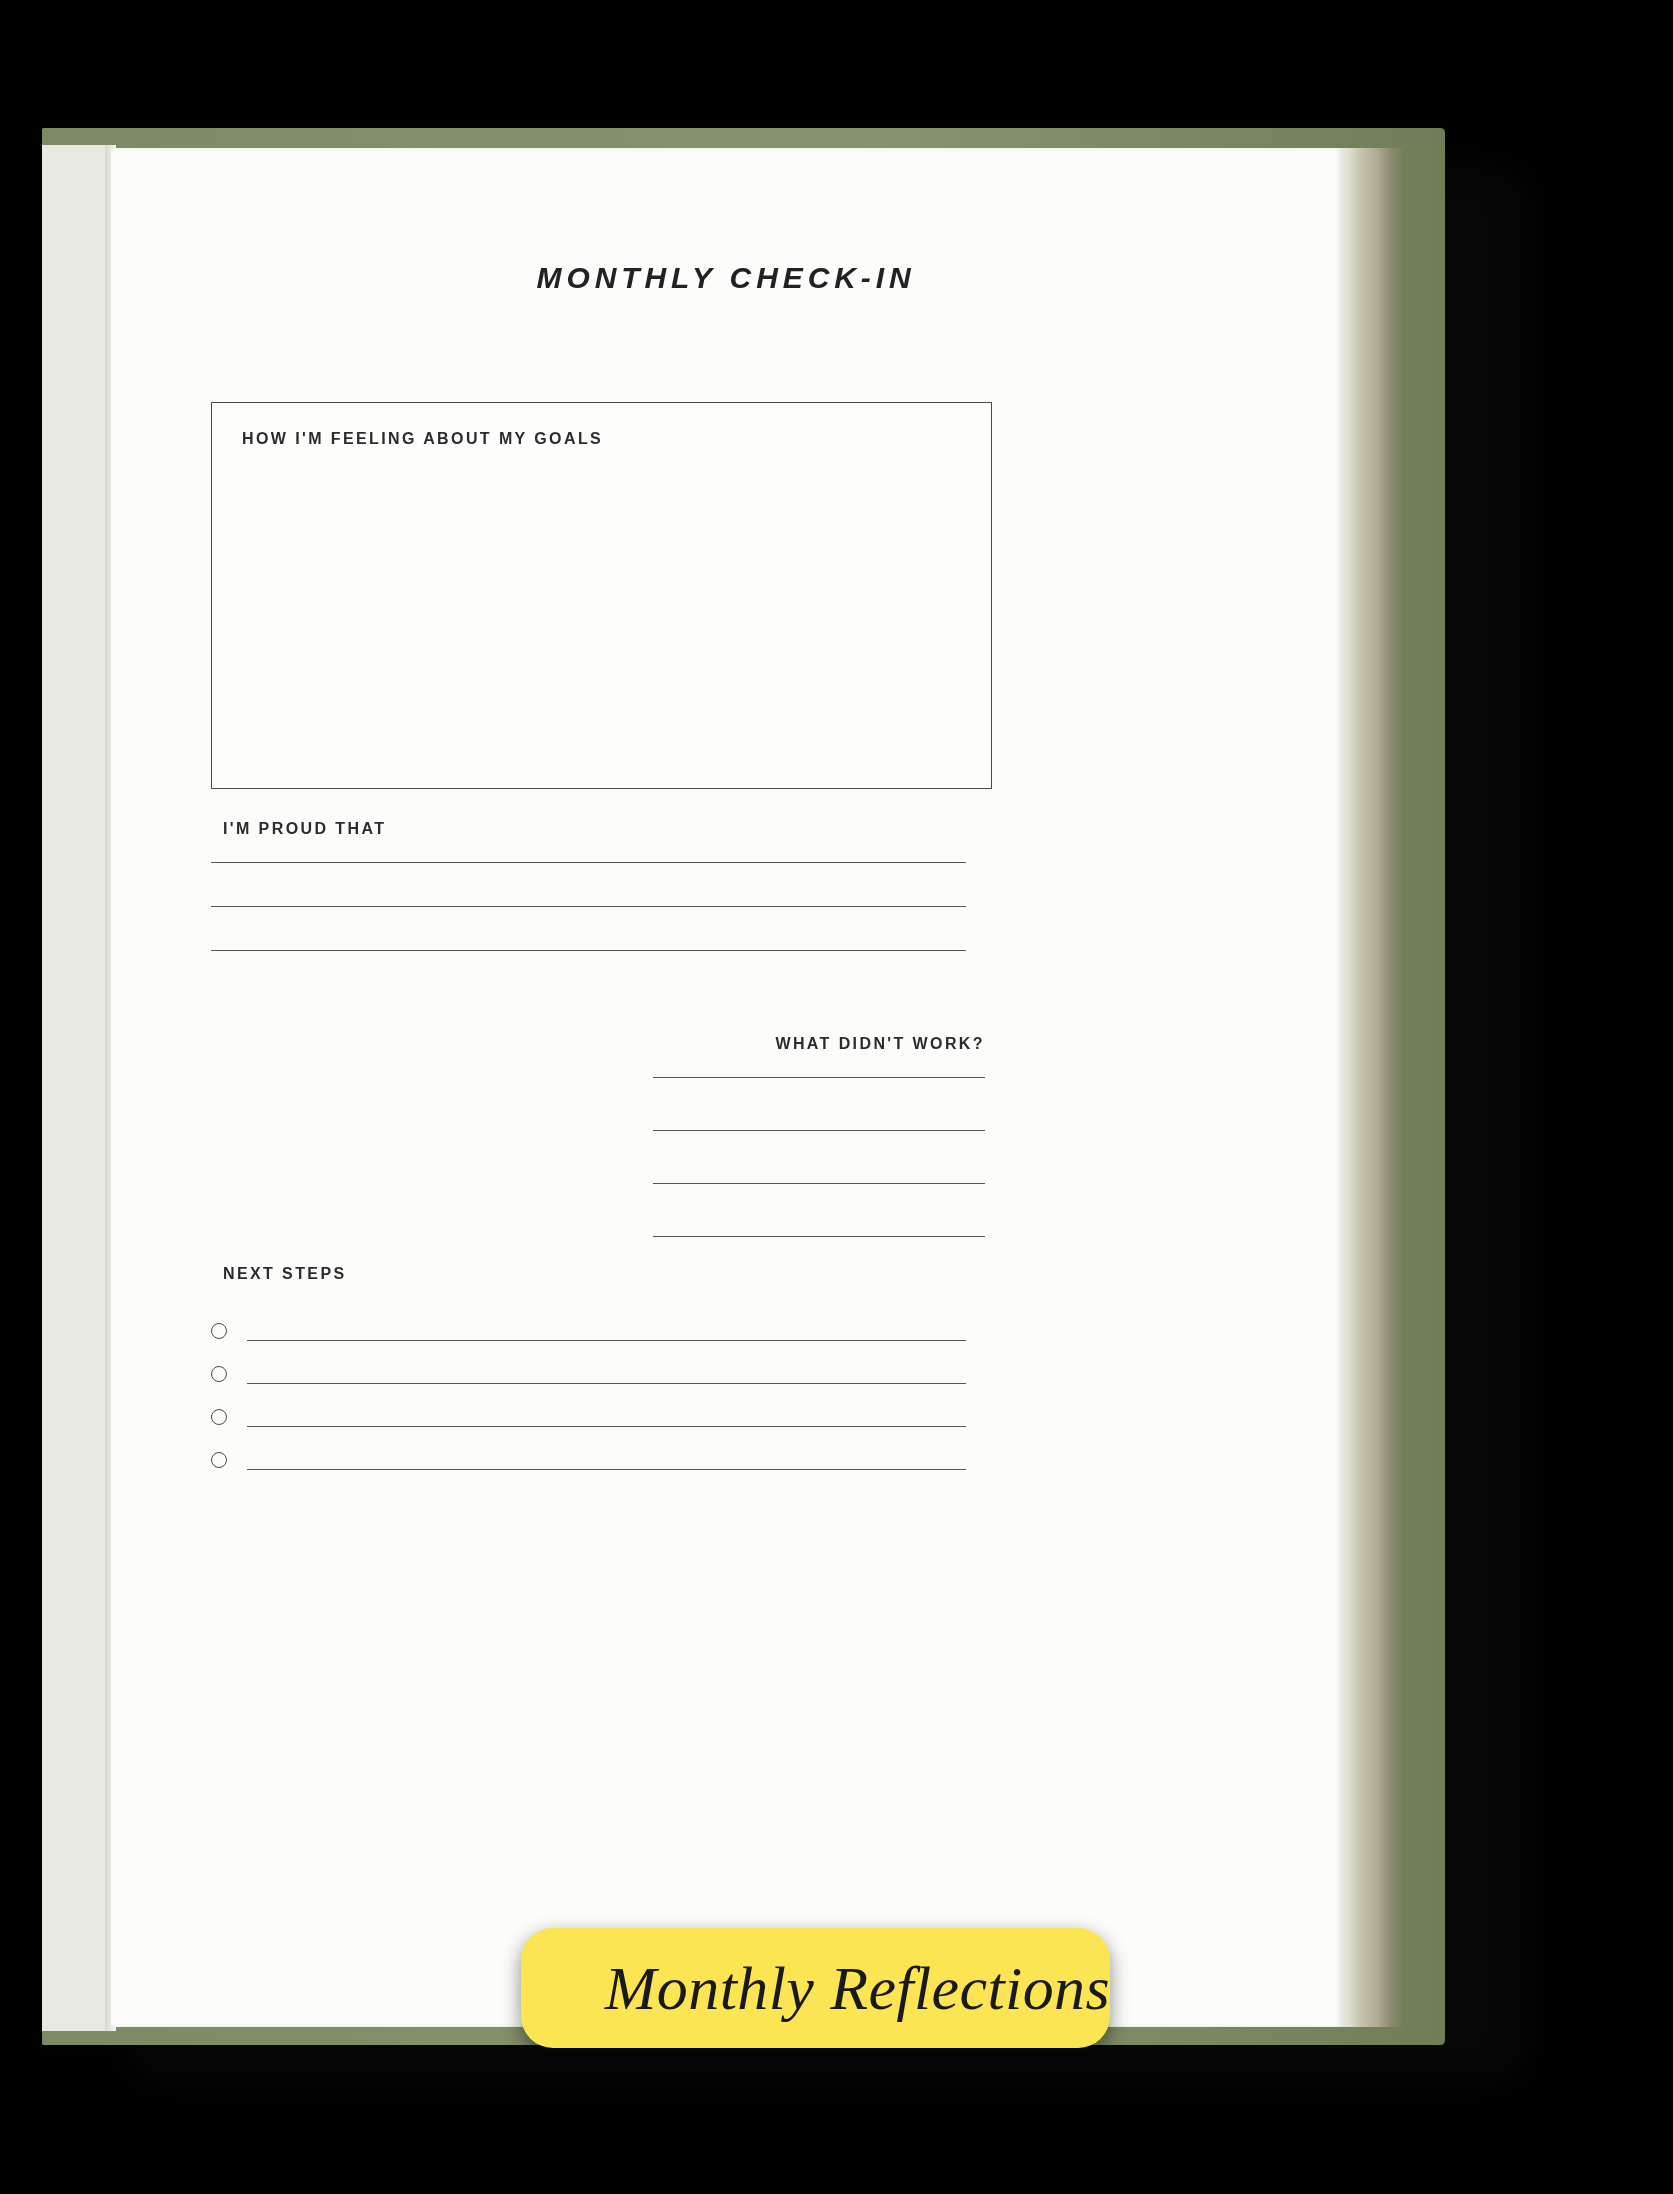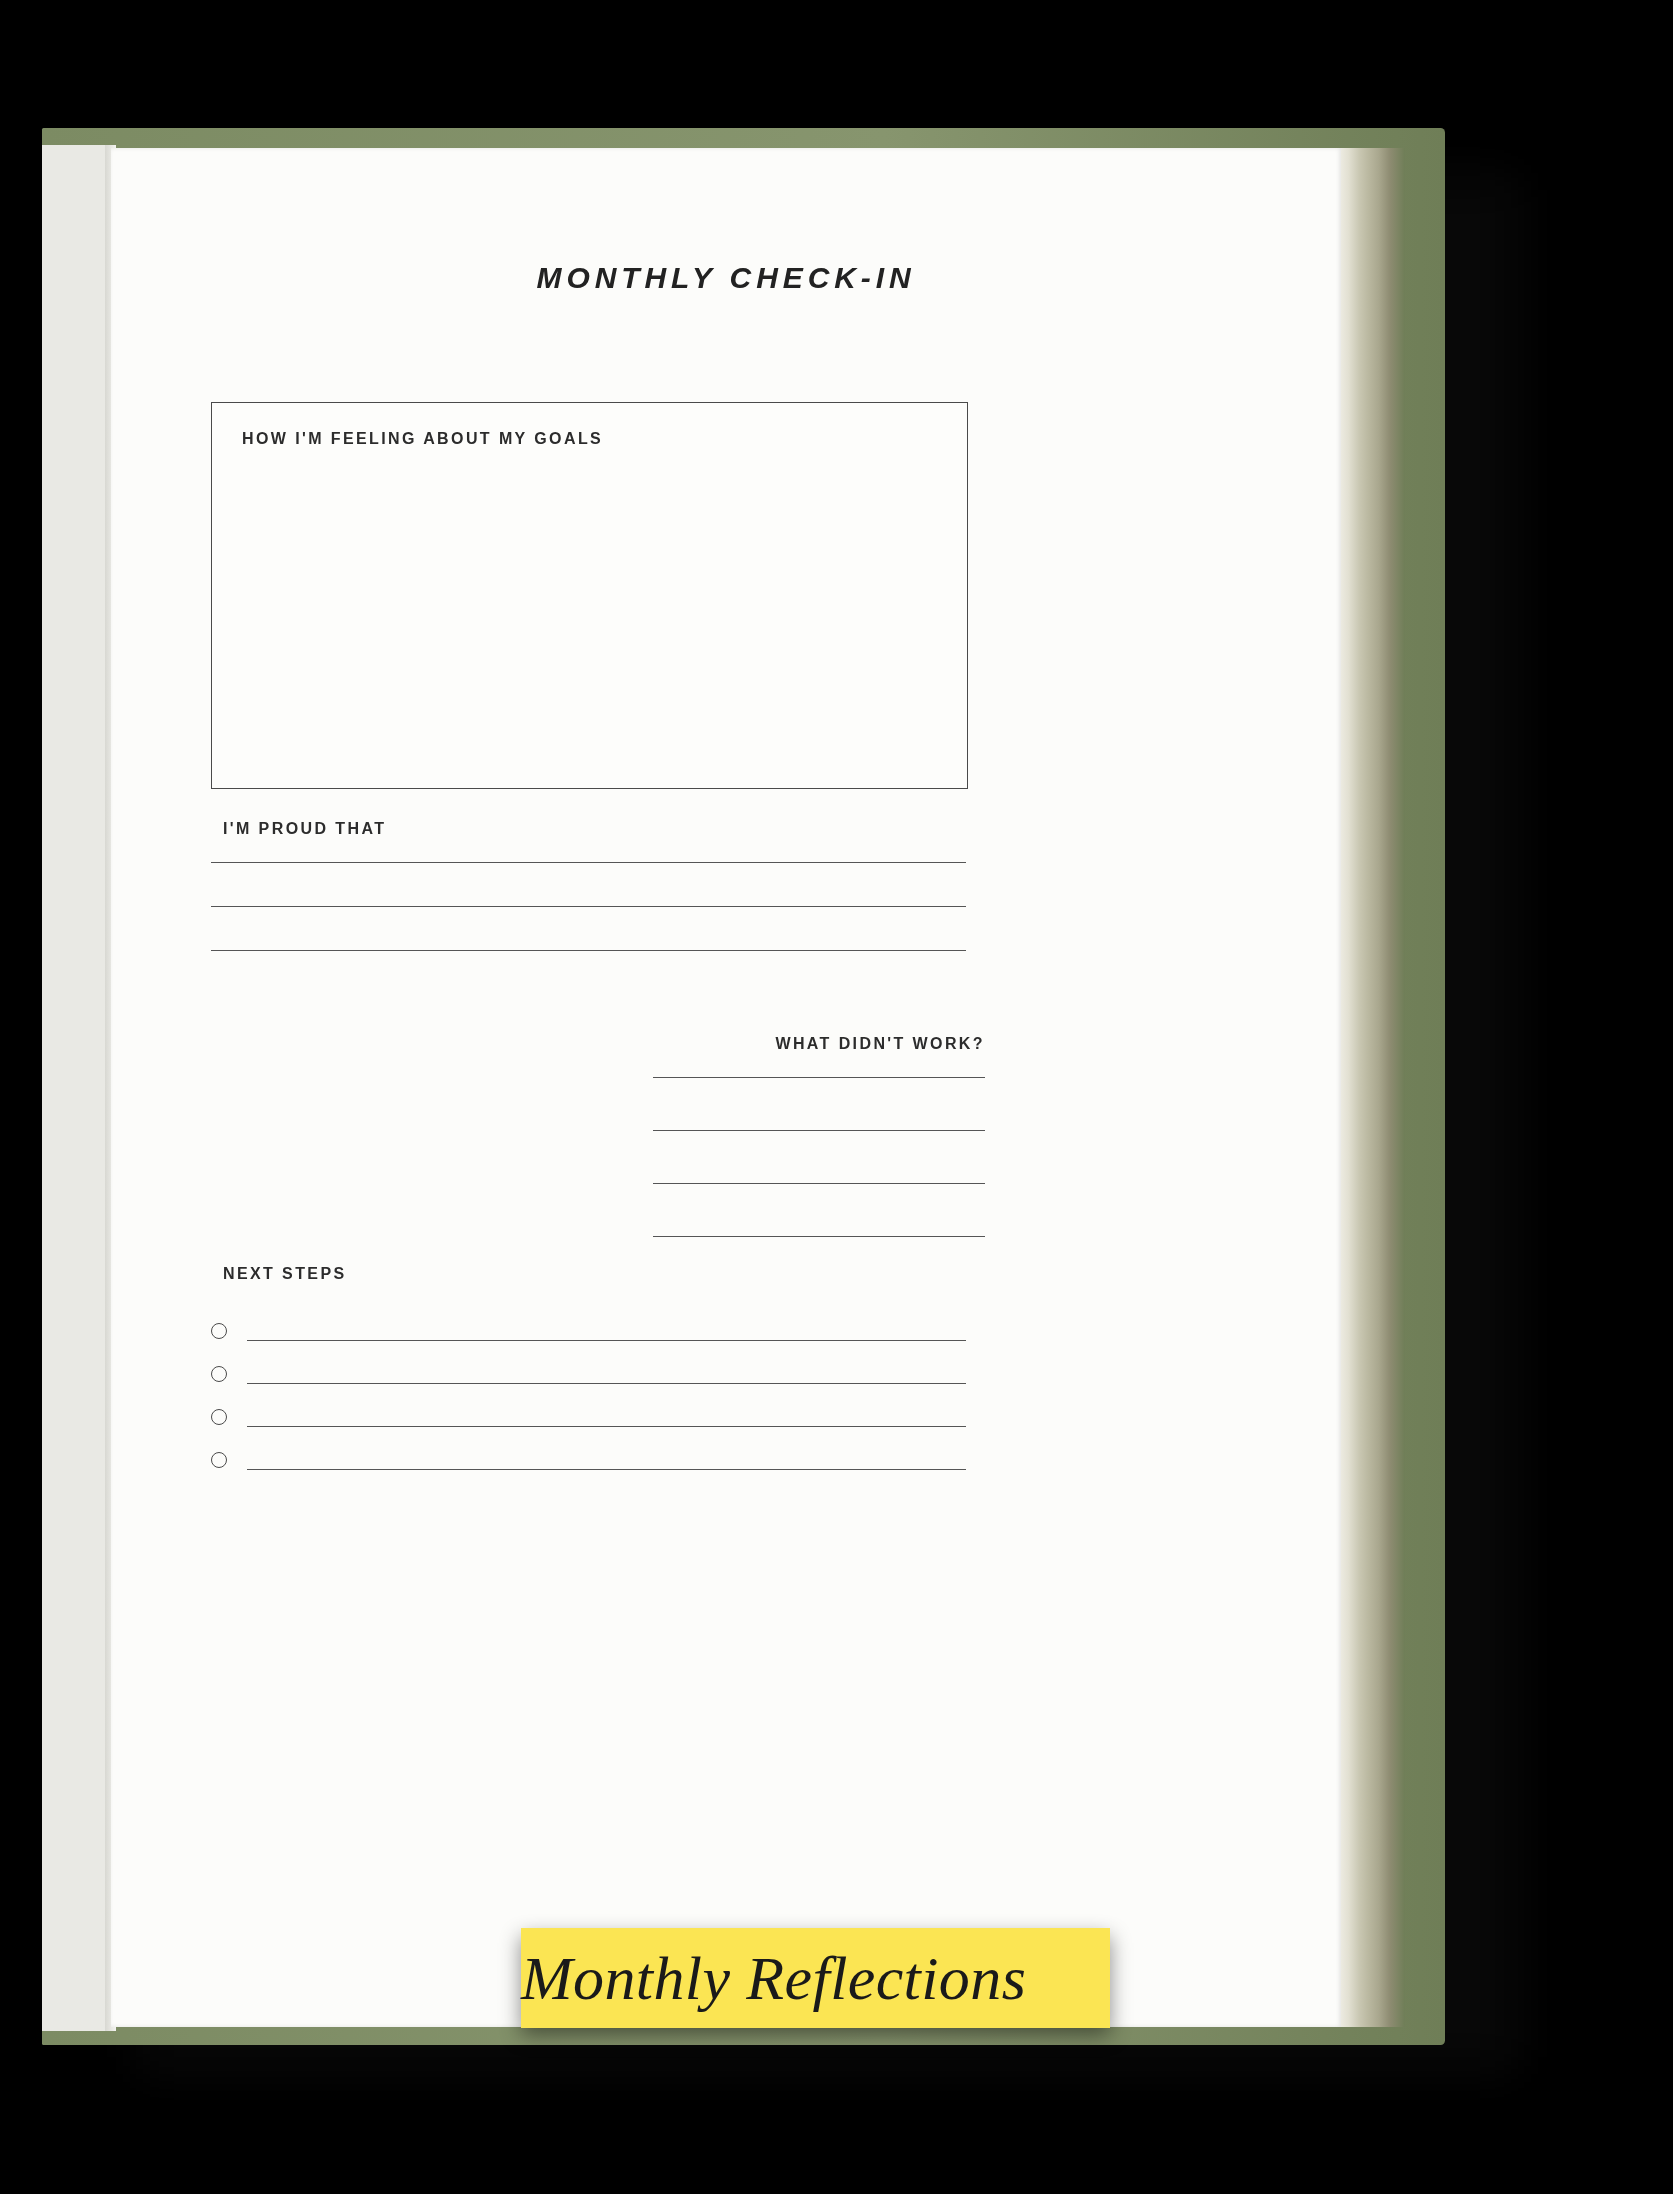--- a/index.html
+++ b/index.html
@@ -125,20 +125,21 @@
 
   
   .goalbox {
     position: absolute;
     left: 100px;
     top: 254px;
     width: 755px;
     height: 385px;
     border: 1.2px solid #4a4a4a;
     background: #fdfdfb;
+    padding-left: 24px;
   }
   .goalbox .field-label {
     position: absolute;
     left: 30px;
     top: 27px;
   }
 
   
   .block { position: absolute; }
   .block .field-label { display: block; margin-left: 12px; }
@@ -181,26 +182,27 @@
     height: 1.1px;
     background: #555555;
   }
 
   
   .caption {
     position: absolute;
     left: 521px;
     top: 1928px;
     width: 589px;
-    height: 100px;
+    height: 120px;
     background: #fbe553;
     display: flex;
     align-items: center;
-    justify-content: flex-start;
+    justify-content: flex-end;
     box-shadow: 0 7.5px 19.6px rgba(0,0,0,0.45);
+    border-radius: 32px;
   }
   .caption-text {
     font-family: "Liberation Serif", serif;
     font-style: italic;
     font-size: 62px;
     color: #1a1a1a;
     letter-spacing: 0.4px;
   }
 </style>
 </head>

